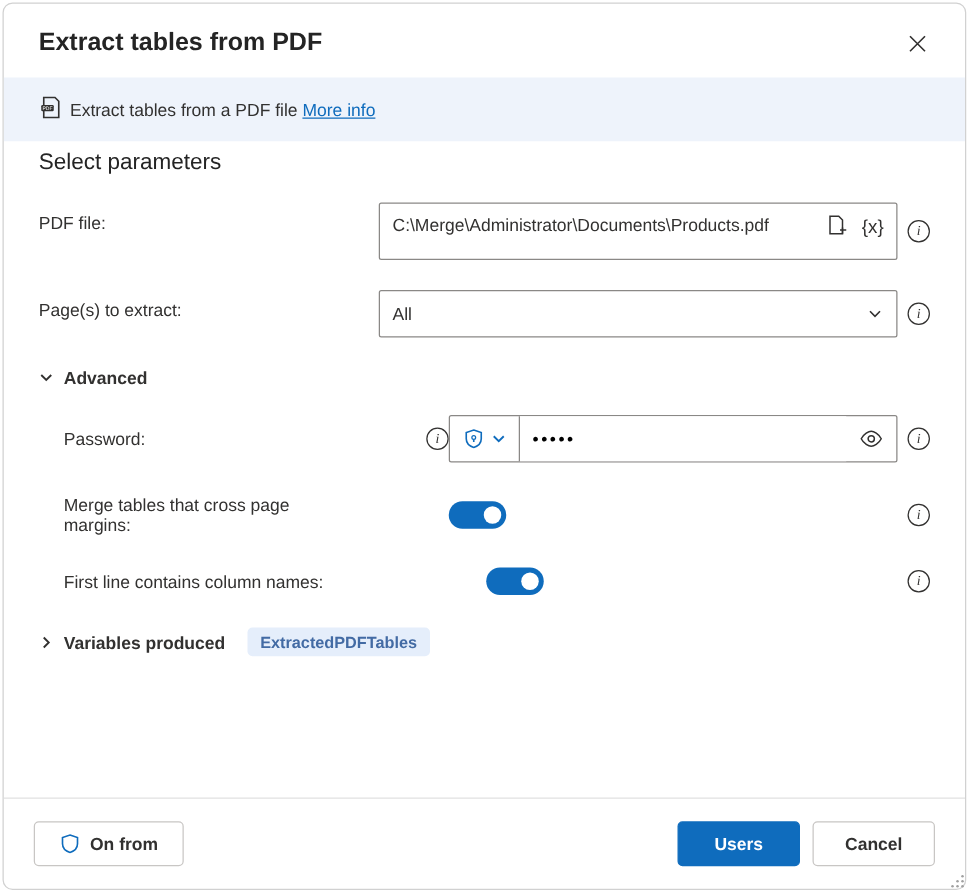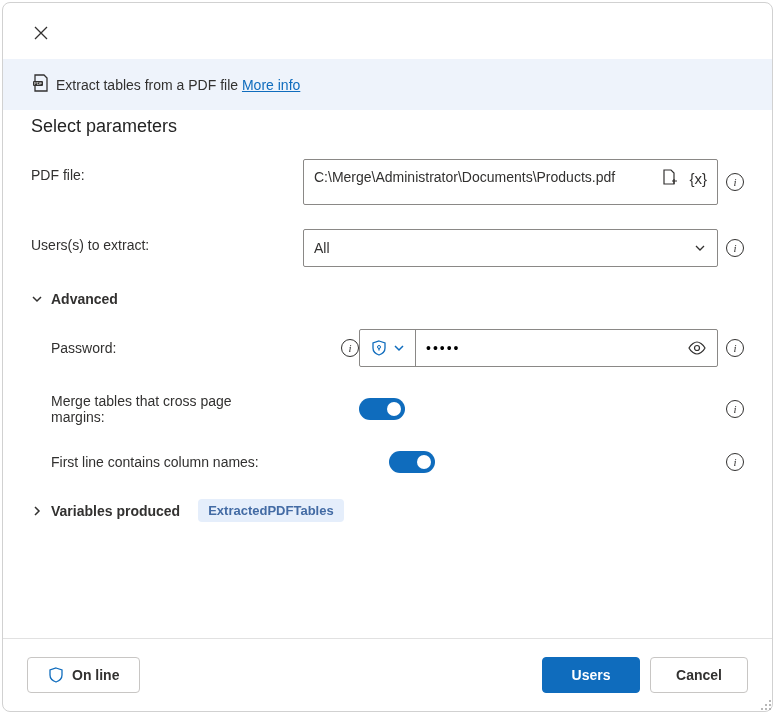--- a/index.html
+++ b/index.html
@@ -268,20 +268,21 @@
       width: 14px;
       height: 14px;
     }
   </style>
 </head>
 <body>
 
 <div class="dialog">
 
   <div class="header">
+    <div class="header-title">Extract tables from PDF</div>
     <div class="close-btn">
       <svg width="14" height="14" viewBox="0 0 14 14">
           <path d="M1 1 L13 13 M13 1 L1 13" stroke="#323130" stroke-width="1.3" fill="none"></path>
         </svg>
     </div>
   </div>
 
   <div class="info-banner">
     <span>
       <svg width="20" height="20" viewBox="0 0 20 20">
@@ -309,21 +310,21 @@
                 </svg>
             </span>
             <span style="font-size:15px;color:#323130;">{x}</span>
           </div>
         </div>
         <div class="info-icon">i</div>
       </div>
     </div>
 
     <div class="form-row">
-      <div class="form-label">Users(s) to extract:</div>
+      <div class="form-label">Page(s) to extract:</div>
       <div class="form-control-wrap">
         <div class="dropdown">
           <span>All</span>
           <svg width="14" height="14" viewBox="0 0 14 14">
               <path d="M3 5 L7 9 L11 5" stroke="#323130" stroke-width="1.3" fill="none"></path>
             </svg>
         </div>
         <div class="info-icon">i</div>
       </div>
     </div>
@@ -402,21 +403,21 @@
       <span class="variable-badge">ExtractedPDFTables</span>
     </div>
 
   </div>
 
   <div class="footer">
     <button class="btn btn-secondary">
       <svg width="16" height="16" viewBox="0 0 16 16">
           <path d="M8 1 L14 3 v5 c0 4 -3 6 -6 7 c-3 -1 -6 -3 -6 -7 v-5 z" fill="none" stroke="#0f6cbd" stroke-width="1.3"></path>
         </svg>
-      <span>On line</span>
+      <span>On from</span>
     </button>
     <div class="footer-right">
       <button class="btn btn-primary">
         <span>Users</span>
       </button>
       <button class="btn btn-secondary">
         <span>Cancel</span>
       </button>
     </div>
   </div>

